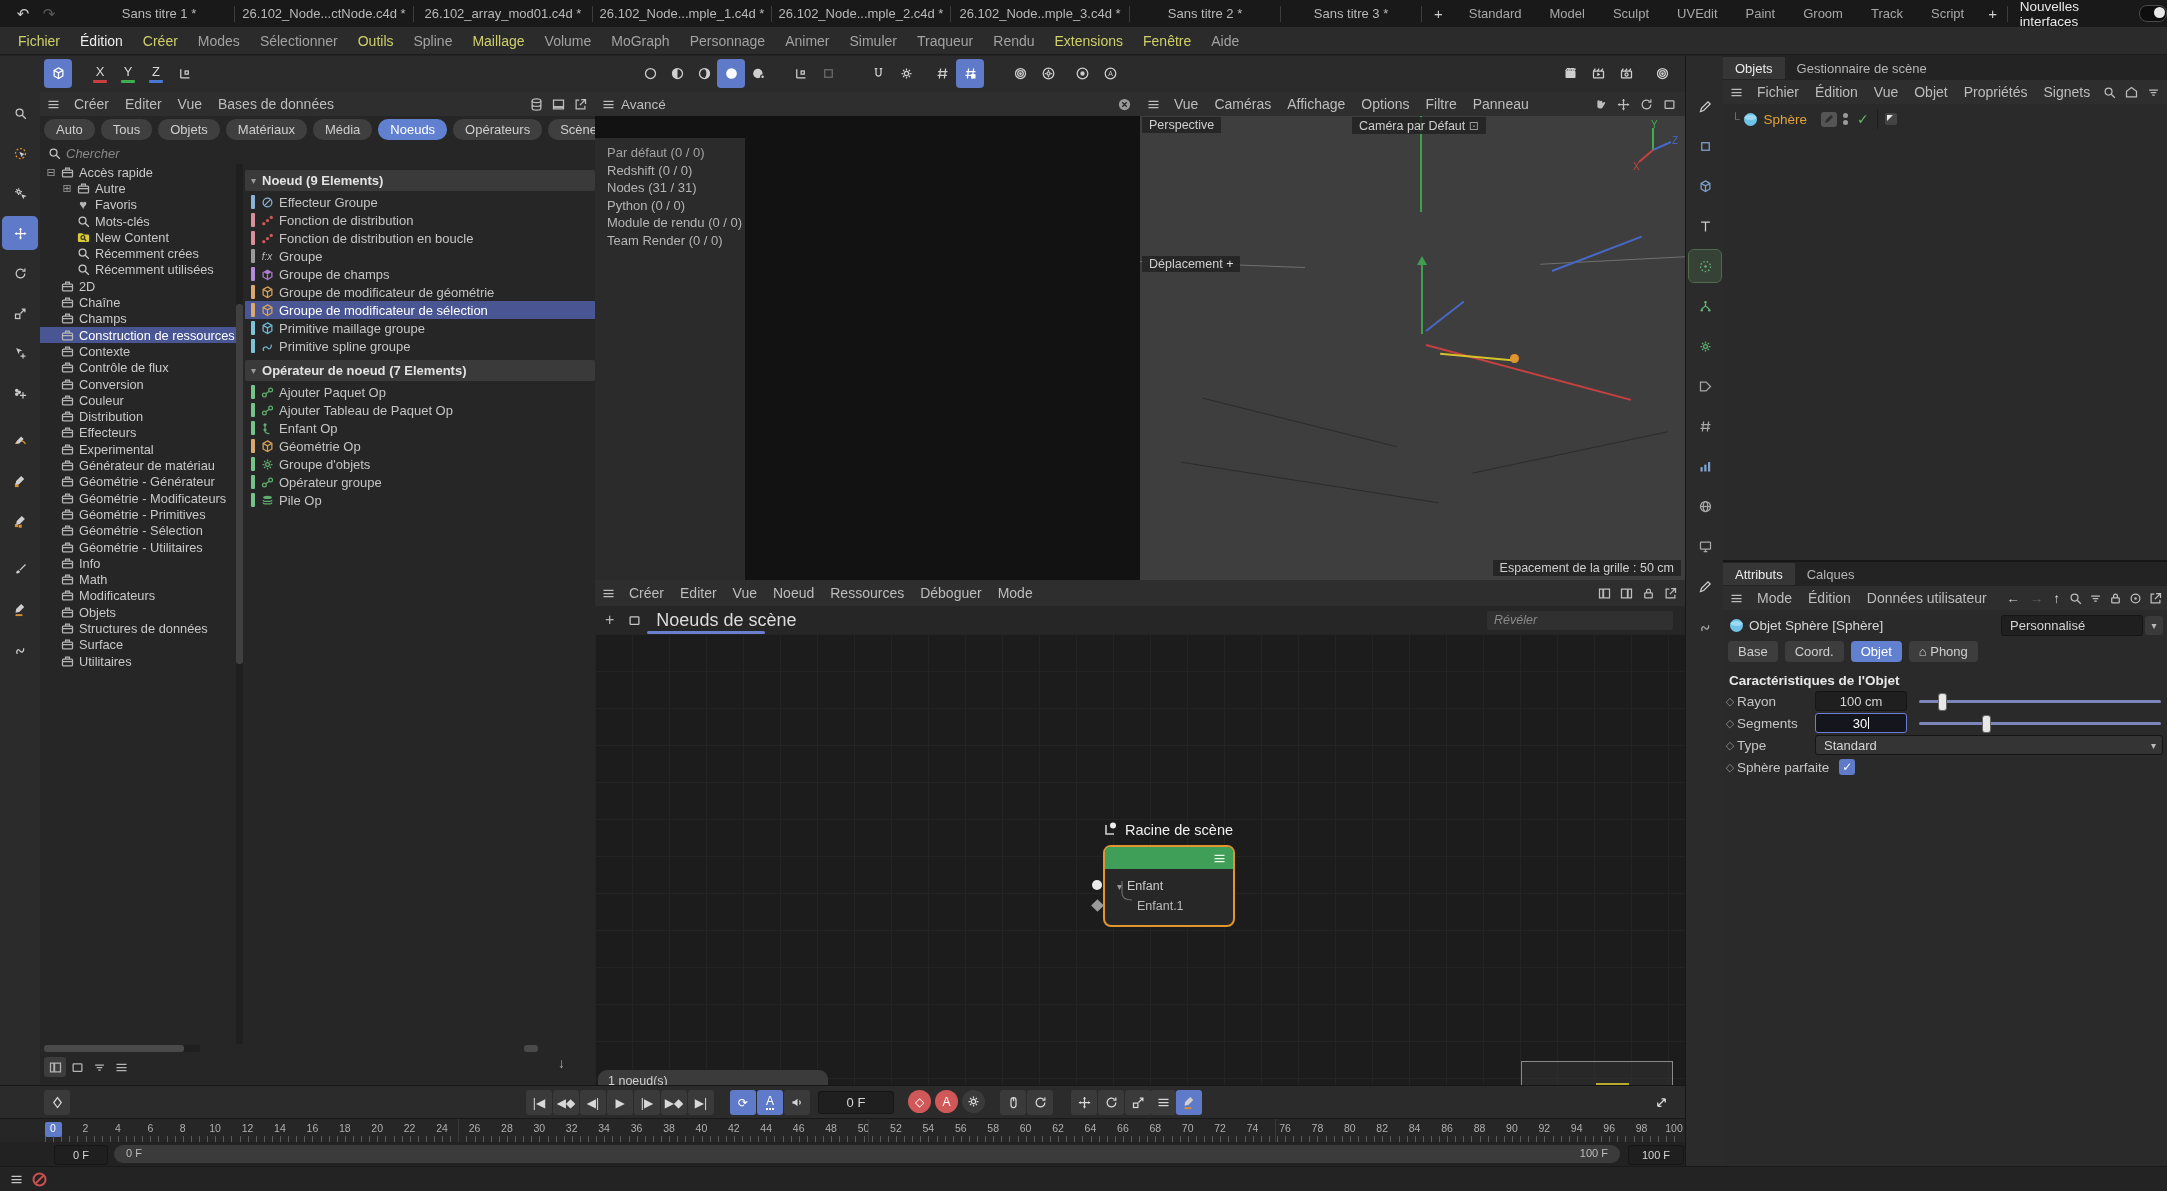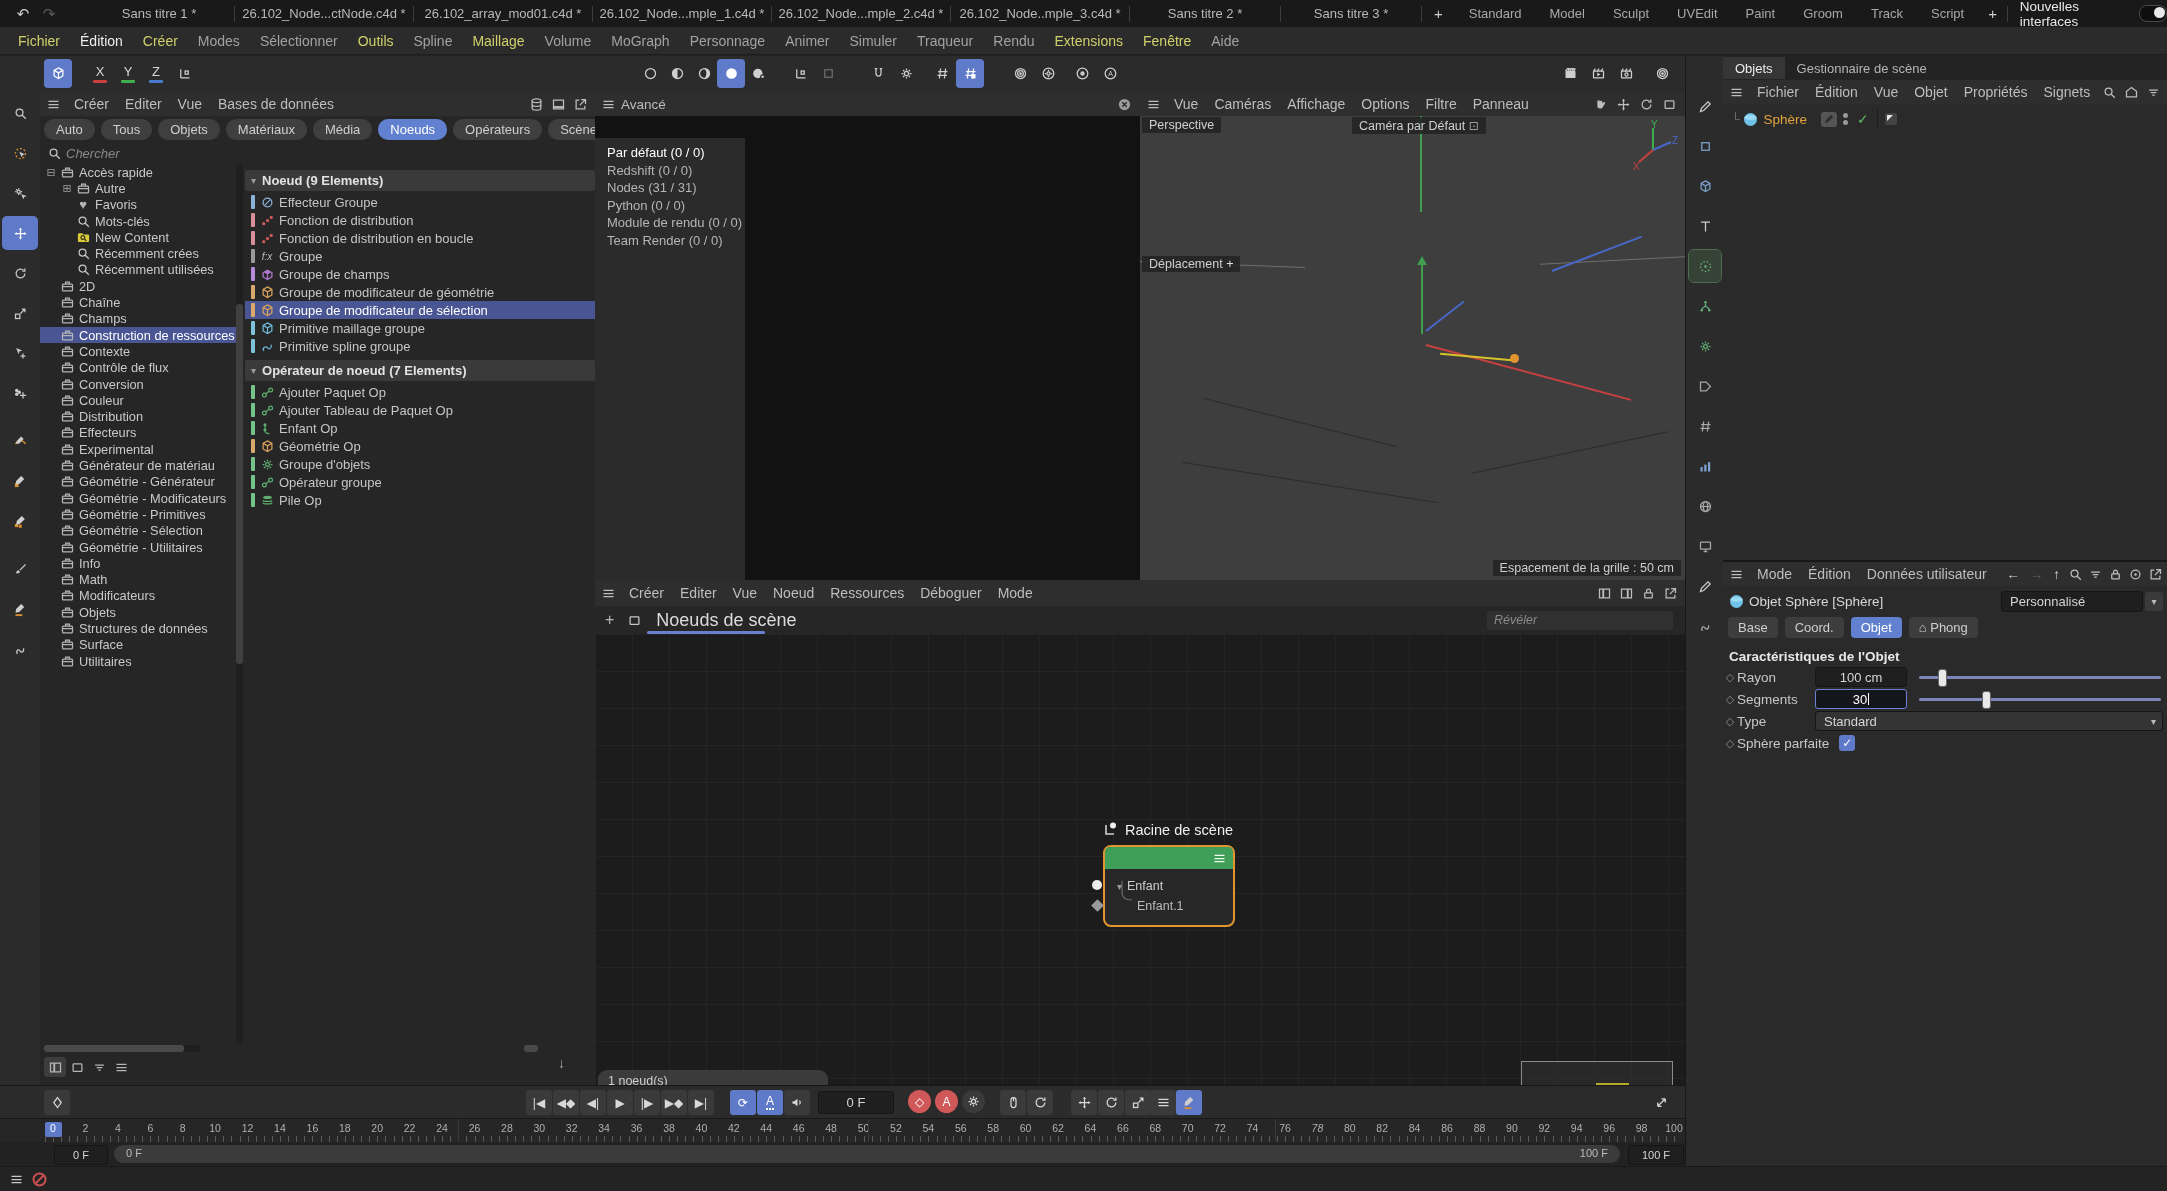--- a/index.html
+++ b/index.html
@@ -43,21 +43,21 @@
   .chip.sel{background:#6180cf;color:#fff;}
   .treerow{position:absolute;left:0;width:196px;height:16.3px;display:flex;align-items:center;font-size:12.8px;color:#c9c9c9;overflow:hidden;white-space:nowrap;}
   .treerow.sel{background:#4a5694;color:#fff;}
   .grouphdr{position:absolute;left:205px;width:350px;height:21px;background:#3a3a3a;display:flex;align-items:center;font-weight:bold;font-size:13px;color:#e2e2e2;border-radius:2px;}
   .listrow{position:absolute;left:205px;width:350px;height:18px;display:flex;align-items:center;font-size:13px;color:#c5c5c5;white-space:nowrap;}
   .listrow.sel{background:#4a5694;color:#fff;}
   .colorbar{width:4px;height:14px;margin:0 4px 0 6px;border-radius:1px;}
   
   #console{left:595px;top:92px;width:545px;height:488px;background:#121212;border-right:2px solid #171717;}
   .chan{height:17.5px;display:flex;align-items:center;padding-left:12px;font-size:13px;color:#b5b5b5;white-space:nowrap;}
-  .chan.active{color:#ffffff;}
+  .chan.active{color:#a3a3a3;}
   
   #viewport{left:1140px;top:92px;width:545px;height:488px;background:#3e3e3e;overflow:hidden;}
   .vplabel{position:absolute;background:rgba(34,34,34,.85);color:#cfcfcf;font-size:12.5px;padding:1px 7px;white-space:nowrap;}
   .vline{position:absolute;}
   
   #nodeed{left:595px;top:580px;width:1090px;height:505px;background:#1c1c1c;}
   #nodecanvas{position:absolute;left:0;top:54px;width:1090px;height:451px;background-color:#1c1c1c;
      background-image:linear-gradient(#242424 1px,transparent 1px),linear-gradient(90deg,#242424 1px,transparent 1px);
      background-size:37px 37px;}
   .ntab-underline{position:absolute;height:3px;background:#6a7fd0;border-radius:2px;}
@@ -1304,20 +1304,24 @@
       <span class="ic" style="width:18px">
         <svg width="14" height="14" viewBox="0 0 14 14">
             <rect x="1" y="1" width="12" height="12" fill="#444" rx="2"></rect>
             <path d="M3 3h6l-6 6z" fill="#e8e8e8"></path>
           </svg>
       </span>
     </div>
   </div>
 
   <div id="attrpanel" class="abs">
+    <div class="strip row" style="height:24px">
+      <span class="ptab active">Attributs</span>
+      <span class="ptab">Calques</span>
+    </div>
     <div class="pmenu" style="height:24px">
       <span class="ic" style="width:26px">
           <svg width="15" height="15" viewBox="0 0 24 24" fill="none" stroke="currentColor" stroke-width="2">
             <path d="M4 7h16M4 12h16M4 17h16"></path>
           </svg>
         </span>
       <span id="attr-menus" class="row">
           <span class="mitem">Mode</span>
           <span class="mitem">Édition</span>
           <span class="mitem">Données utilisateur</span>
@@ -1530,21 +1534,21 @@
         <span class="tick" style="left:993.2px;">58</span>
         <span class="tick" style="left:1025.6px;">60</span>
         <span class="tick" style="left:1058.0px;">62</span>
         <span class="tick" style="left:1090.4px;">64</span>
         <span class="tick" style="left:1122.9px;">66</span>
         <span class="tick" style="left:1155.3px;">68</span>
         <span class="tick" style="left:1187.7px;">70</span>
         <span class="tick" style="left:1220.1px;">72</span>
         <span class="tick" style="left:1252.5px;">74</span>
         <span class="tick" style="left:1285.0px;">76</span>
-        <span class="tick" style="left:1317.4px;font-style:italic;">78</span>
+        <span class="tick" style="left:1317.4px;">78</span>
         <span class="tick" style="left:1349.8px;">80</span>
         <span class="tick" style="left:1382.2px;">82</span>
         <span class="tick" style="left:1414.6px;">84</span>
         <span class="tick" style="left:1447.1px;">86</span>
         <span class="tick" style="left:1479.5px;">88</span>
         <span class="tick" style="left:1511.9px;">90</span>
         <span class="tick" style="left:1544.3px;">92</span>
         <span class="tick" style="left:1576.7px;">94</span>
         <span class="tick" style="left:1609.2px;">96</span>
         <span class="tick" style="left:1641.6px;">98</span>

